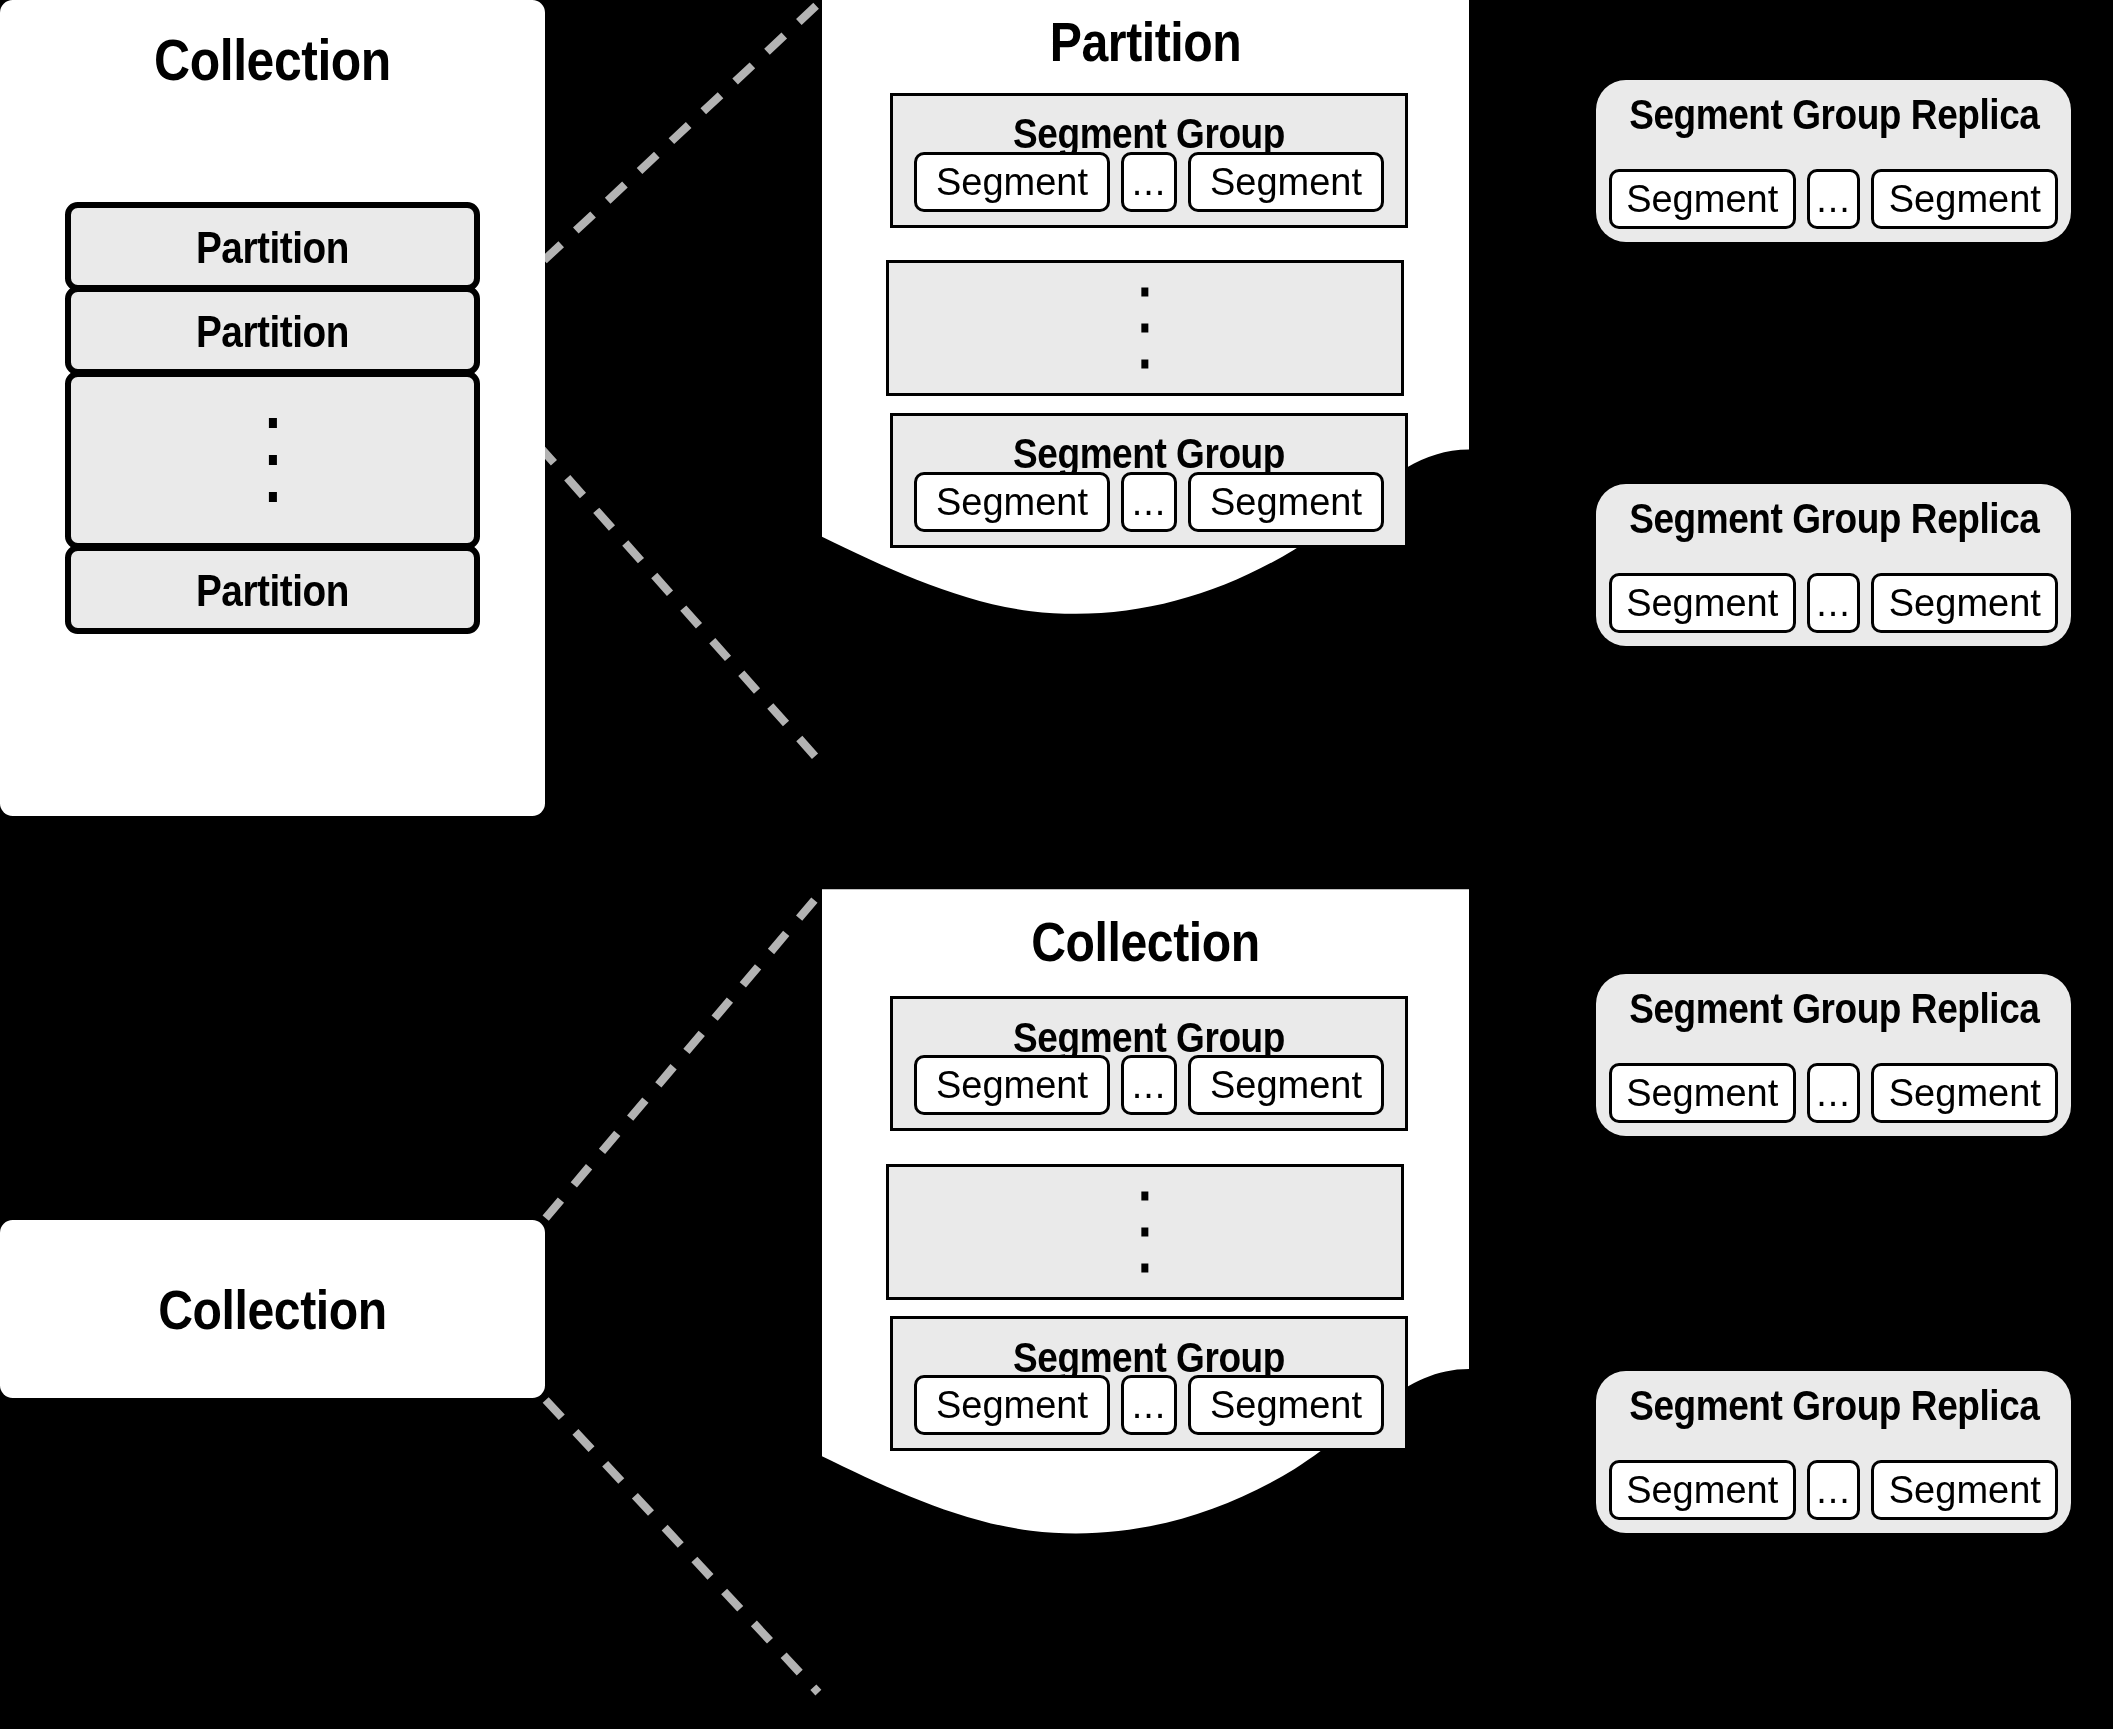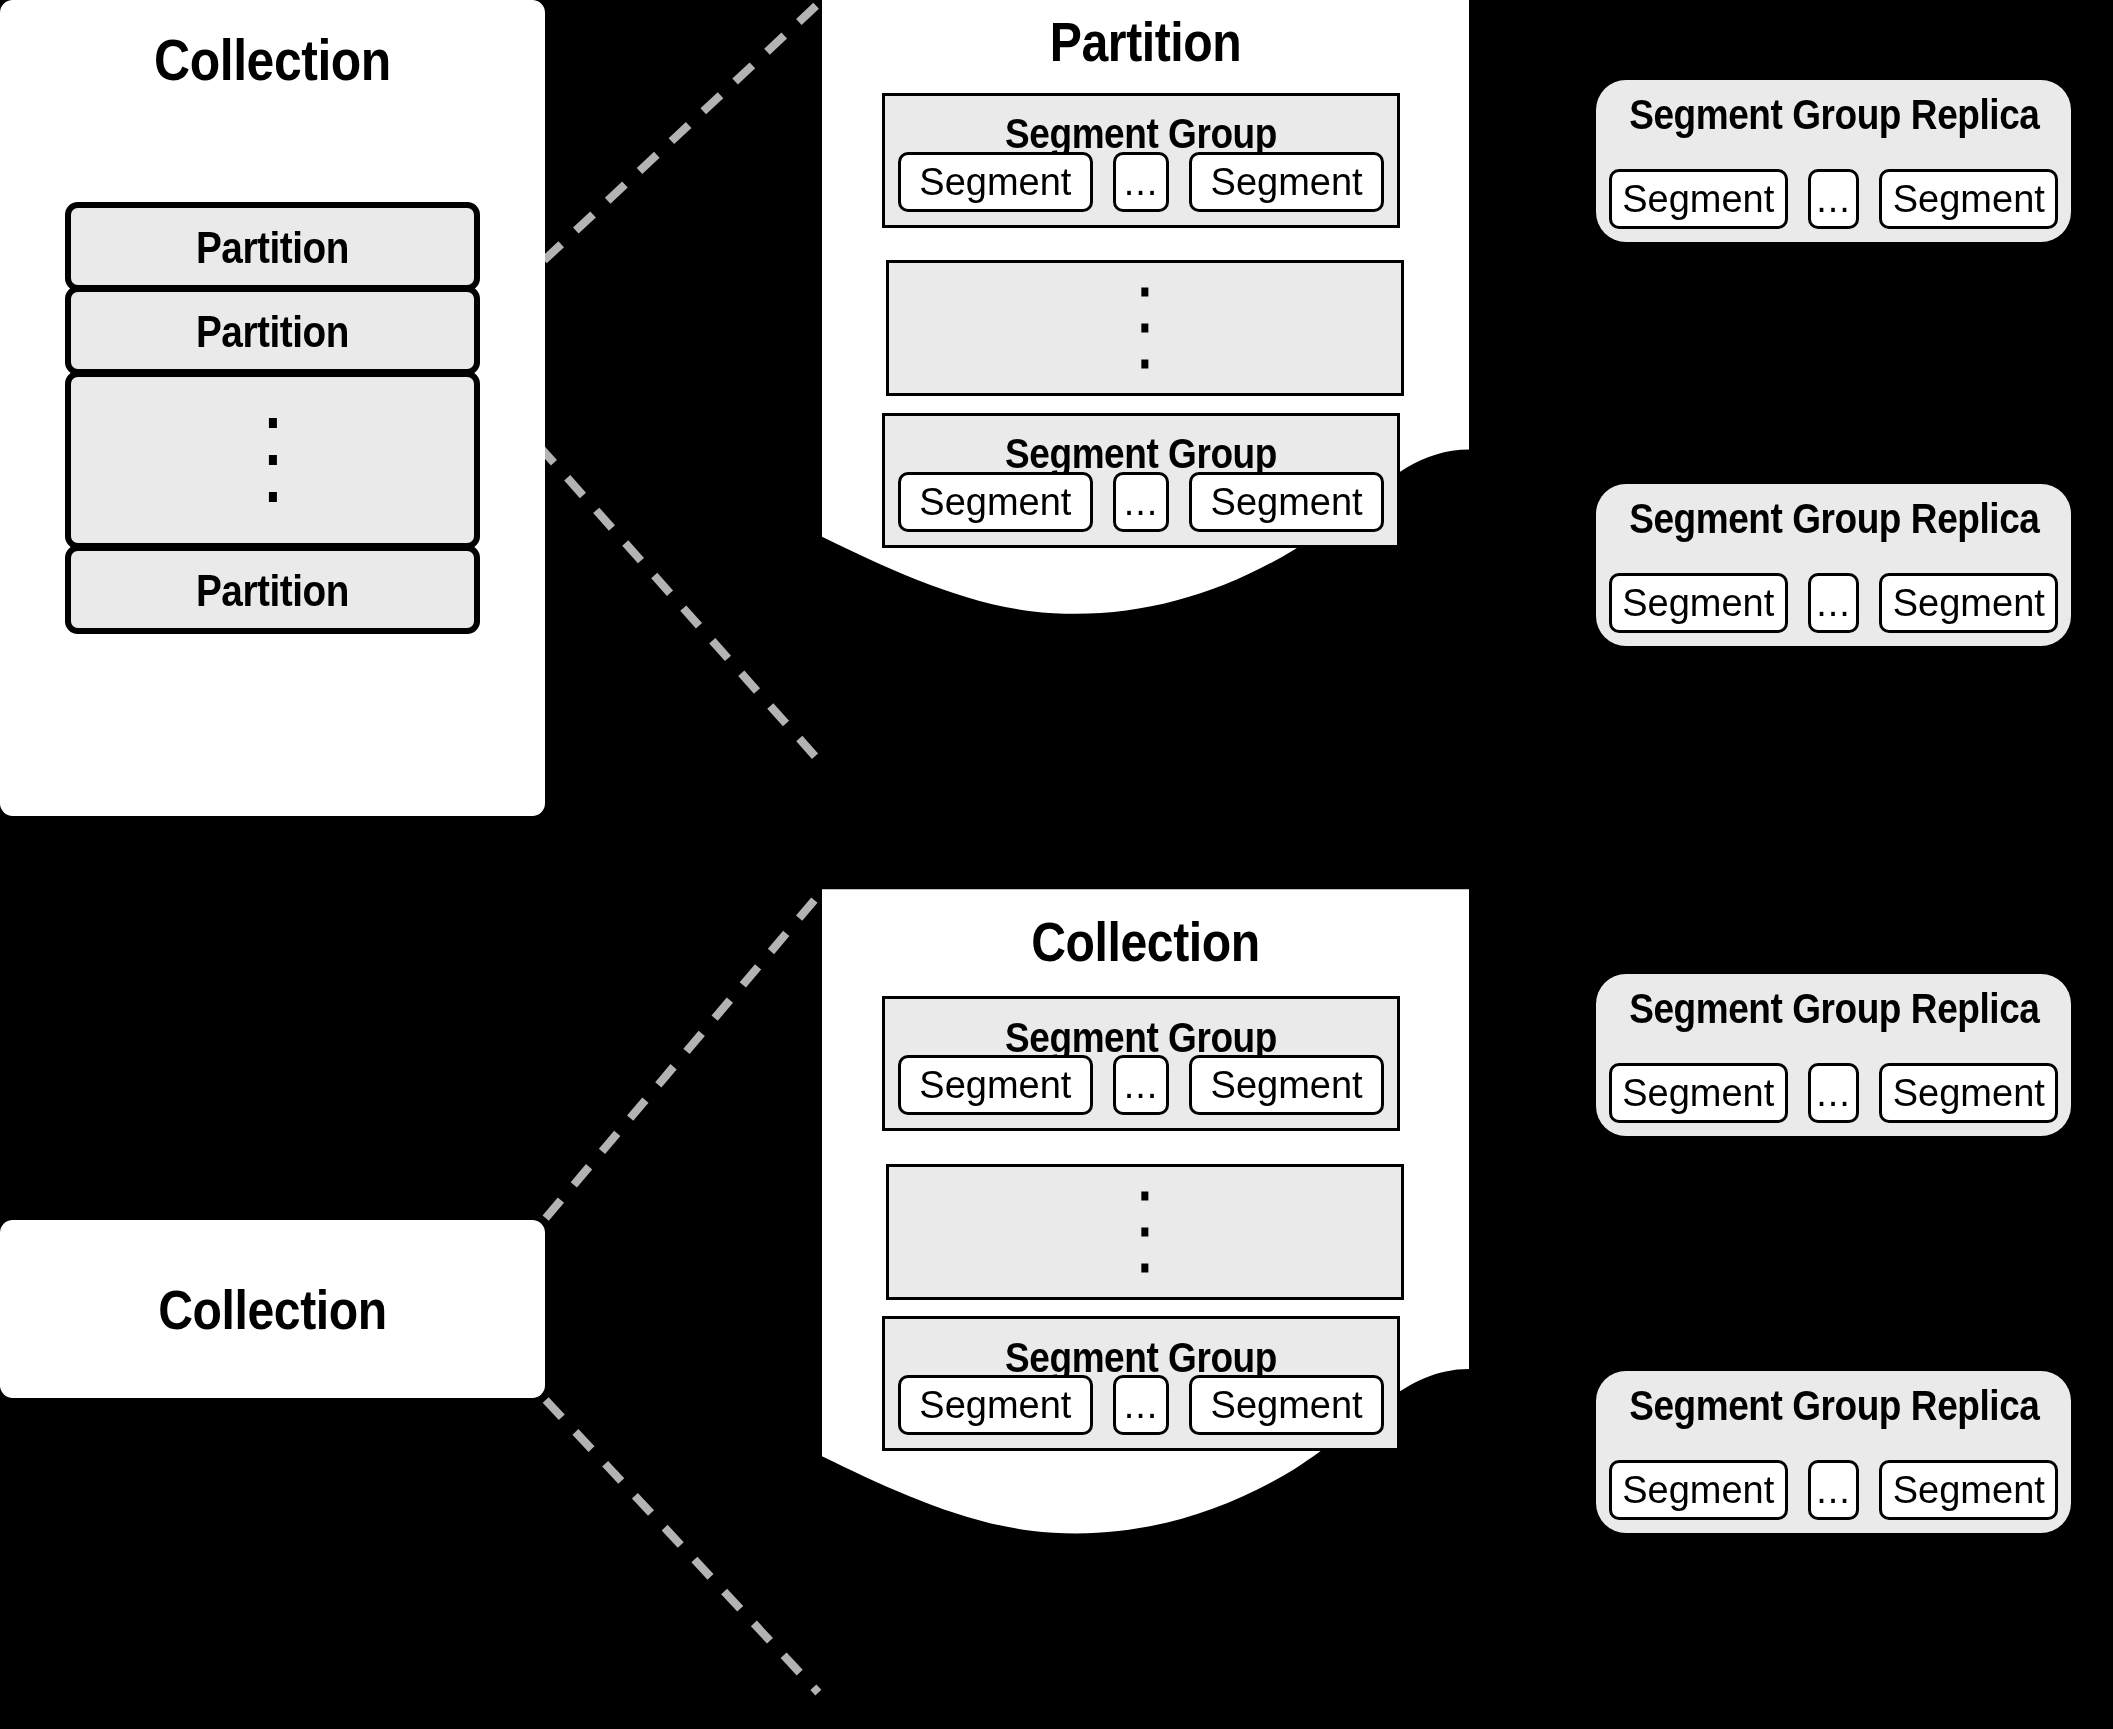--- a/index.html
+++ b/index.html
@@ -113,37 +113,37 @@
 
   .sheet-title {
     position: absolute;
     left: 0; width: 647px;
     font-size: 56px; line-height: 65px;
   }
 
   
   .seg-group {
     position: absolute;
-    left: 60px;
+    left: 68px;
     width: 518px;
     background: #eaeaea;
     border: 3.6px solid #000000;
   }
   .seg-group-title {
     position: absolute;
     left: 0; right: 0; top: 12.7px;
     font-size: 43px; line-height: 51px;
   }
   .seg-row {
     position: absolute;
     left: 12.7px; right: 12.7px; bottom: 12.7px;
     display: flex;
     align-items: stretch;
     justify-content: center;
-    gap: 20px;
+    gap: 11px;
     height: 60px;
   }
   .seg-box {
     background: #ffffff;
     border: 3.6px solid #000000;
     border-radius: 10px;
     display: flex; align-items: center; justify-content: center;
   }
   .seg-box.wide { width: 196px; }
   .seg-box.dots { width: 56px; }

